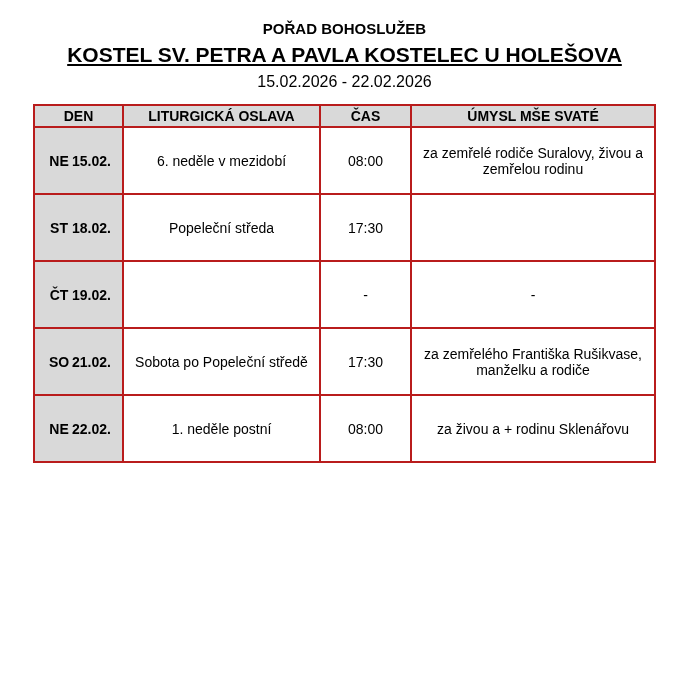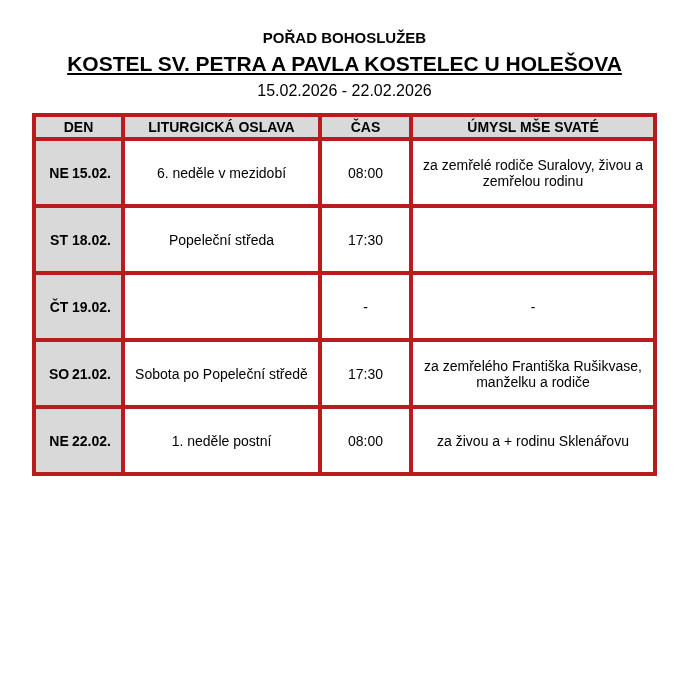--- a/index.html
+++ b/index.html
@@ -5,21 +5,21 @@
   * { margin: 0; padding: 0; box-sizing: border-box; }
   html, body {
     width: 689px;
     background: #ffffff;
     font-family: "Liberation Sans", "DejaVu Sans", sans-serif;
     color: #000000;
   }
   .page {
     width: 689px;
     height: 675px;
-    padding-top: 27px;
+    padding-top: 18px;
     background: #ffffff;
   }
   .doc-header { text-align: center; }
   .doc-title {
     font-size: 15px;
     font-weight: bold;
     line-height: 1.45;
   }
   .doc-subtitle {
     font-size: 21px;
@@ -33,21 +33,21 @@
     line-height: 1.5;
     margin-bottom: 10px;
   }
   table.schedule {
     border-collapse: collapse;
     margin: 0 auto;
     width: 621px;
     table-layout: fixed;
   }
   table.schedule th, table.schedule td {
-    border: 4px solid #b91c1c;
+    border: 2px solid #b91c1c;
     font-size: 14px;
     vertical-align: middle;
     text-align: center;
     padding: 2px 4px;
     overflow: hidden;
   }
   table.schedule thead th {
     background: #d9d9d9;
     font-weight: bold;
     height: 22px;

